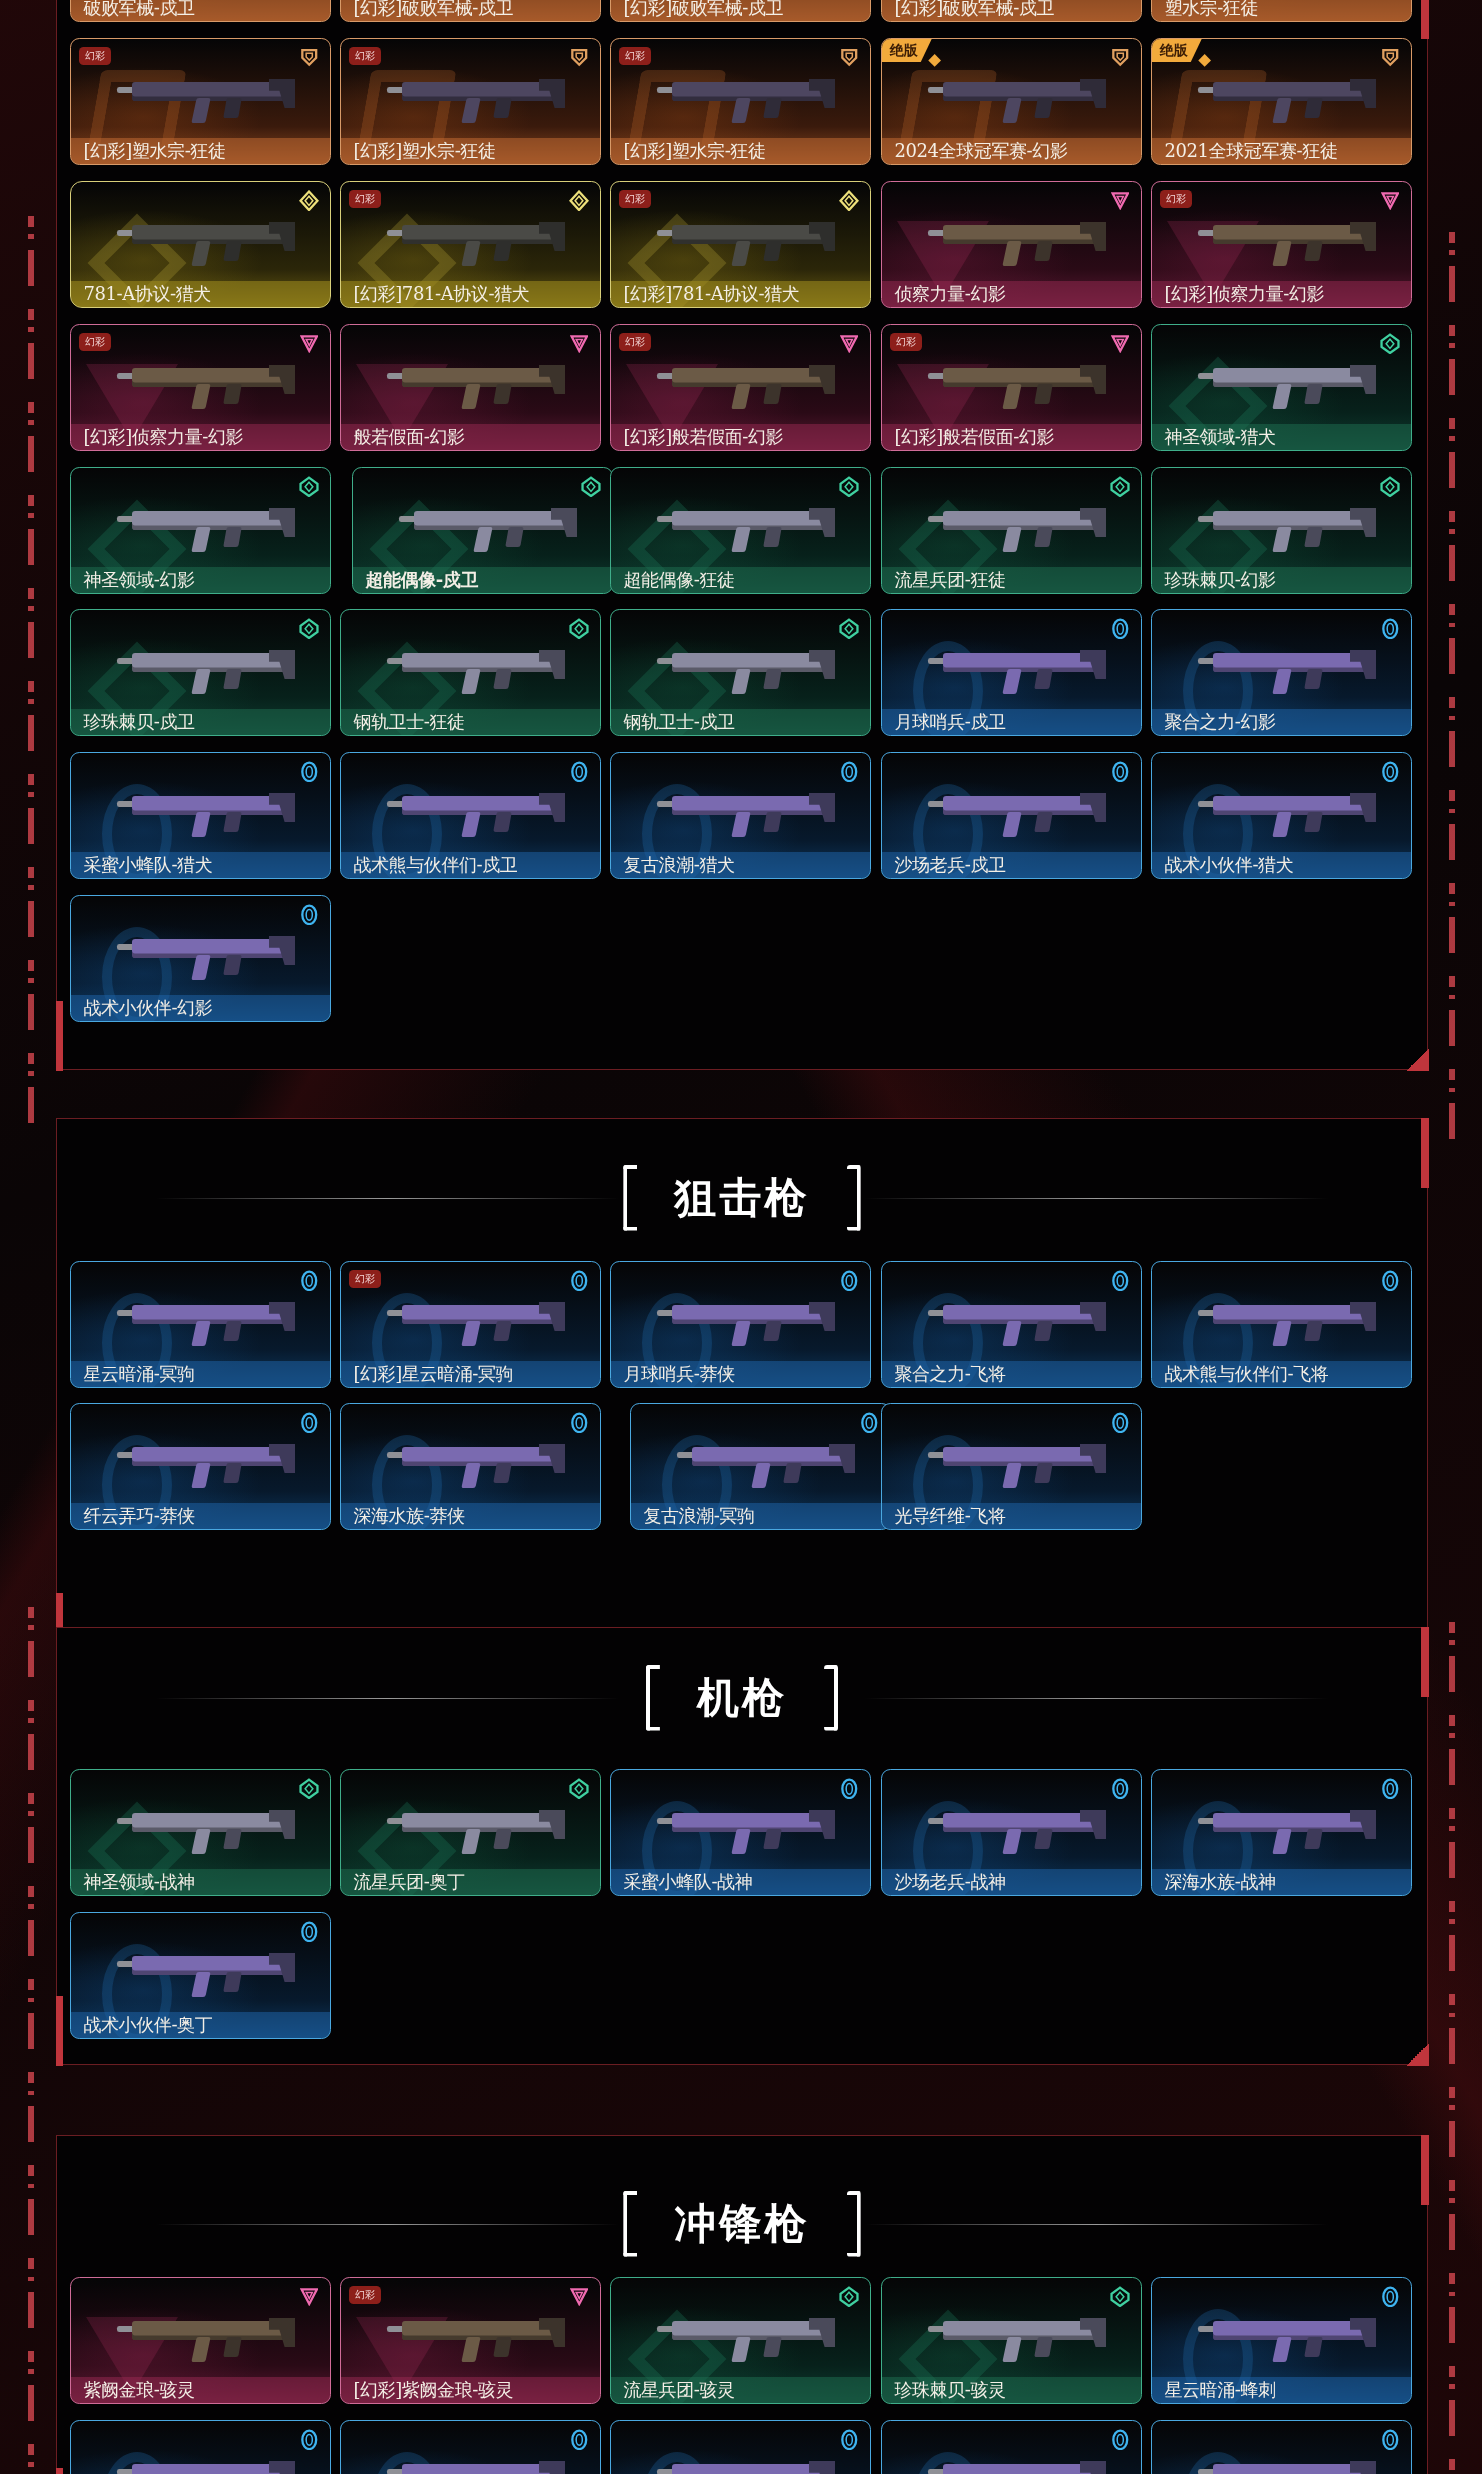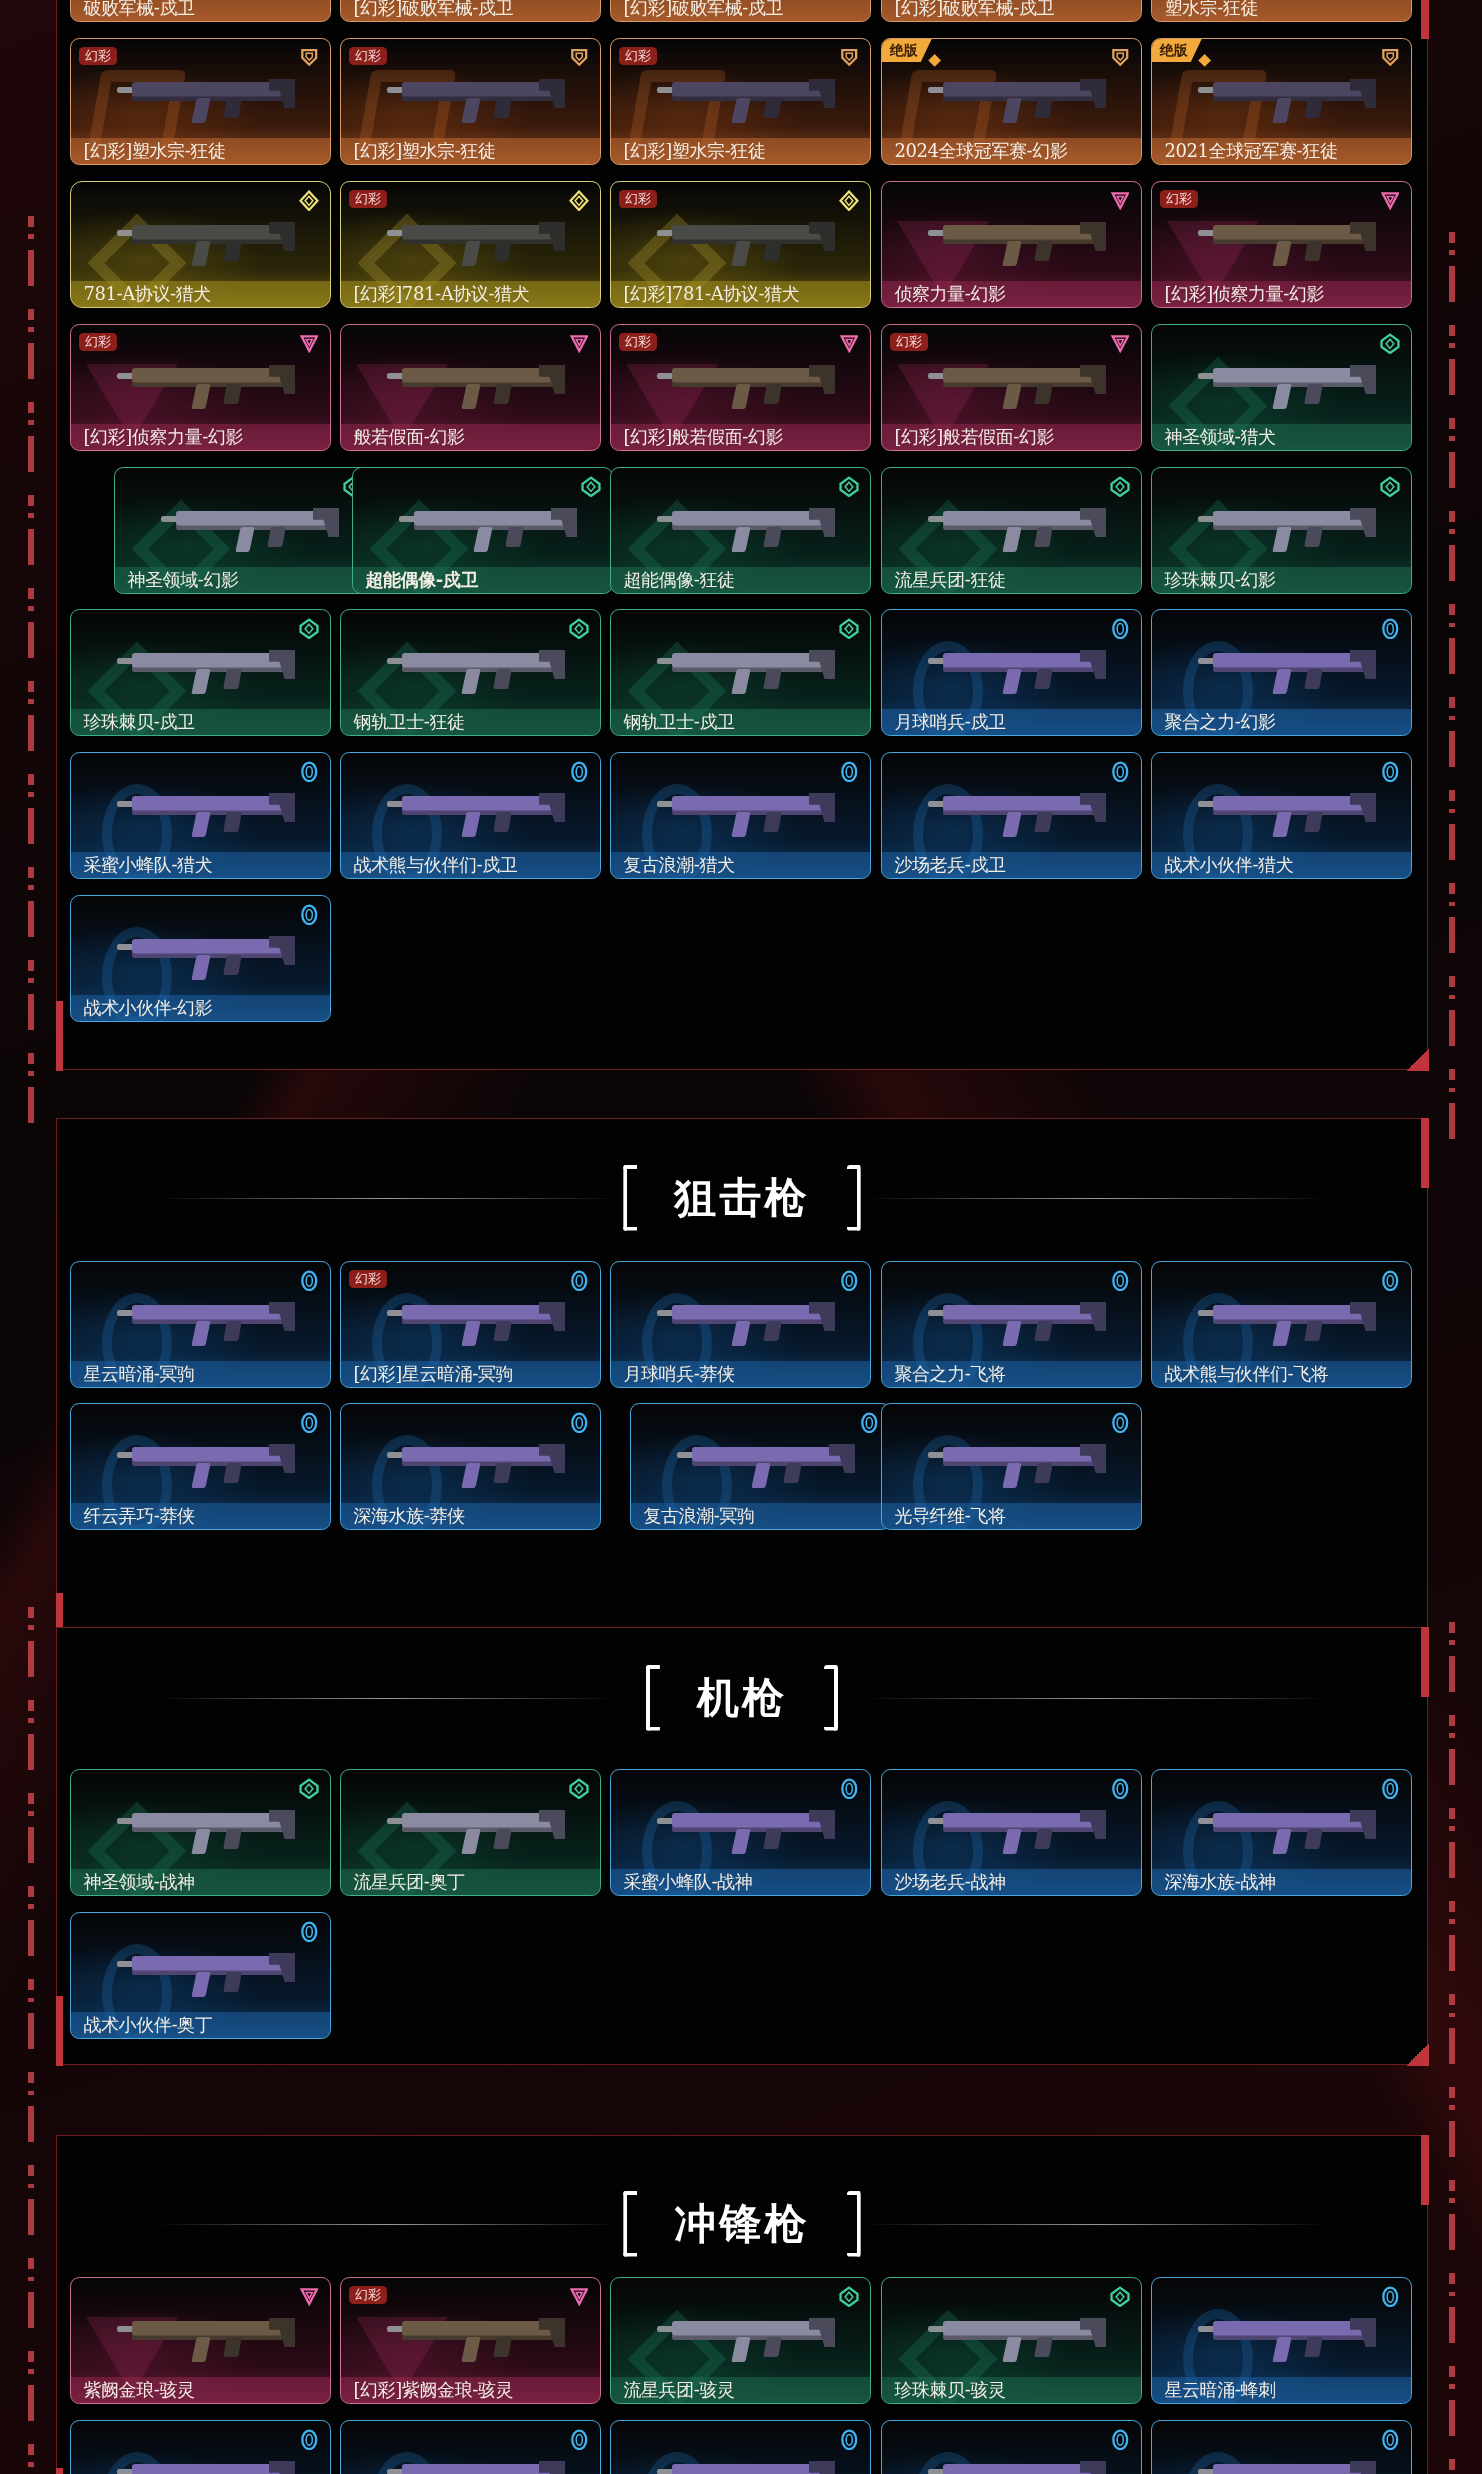--- a/index.html
+++ b/index.html
@@ -109,21 +109,21 @@
   }
   .card .name {
     position: absolute; left: 12.4px; bottom: 1.5px;
     font-size: 18px; color: #f4efe6; white-space: nowrap;
     font-family: "DejaVu Serif", serif;
     letter-spacing: -0.4px;
   }
   .card .badge-hc {
     position: absolute; left: 7.7px; top: 7.7px; height: 18.5px; padding: 0 6.2px;
     background: #8d1f1a; border-radius: 4.6px;
-    font-size: 13px; line-height: 18.5px; color: #f6dada;
+    font-size: 10px; line-height: 18.5px; color: #f6dada;
   }
   .card .badge-jb {
     position: absolute; left: 0; top: 0; height: 23px; padding: 0 14px 0 7.7px;
     background: #f2aa3c; color: #3b1d05; font-size: 14px; line-height: 23px; font-weight: bold;
     clip-path: polygon(0 0,100% 0,78% 100%,0 100%);
   }
   .card .badge-jb-dot {
     position: absolute; left: 48px; top: 17px; width: 9.3px; height: 9.3px; background: #f2aa3c; transform: rotate(45deg);
   }
   .card .tier {
@@ -483,21 +483,21 @@
       </div>
       <div class="label-bar"></div>
       <div class="name">神圣领域-猎犬</div>
       <div class="tier">
         <svg width="20" height="21.6" viewBox="0 0 26 28">
           <path d="M13 2 L24 10 L24 18 L13 26 L2 18 L2 10 Z" fill="none" stroke="#3fd0a0" stroke-width="3"></path>
           <path d="M13 8 L18 14 L13 20 L8 14 Z" fill="none" stroke="#3fd0a0" stroke-width="2"></path>
         </svg>
       </div>
     </div>
-    <div class="card t-green" style="left: 70px; top: 467px; margin-left: 44px;">
+    <div class="card t-green" style="left: 70px; top: 467px;">
       <div class="bg-mark"></div>
       <div class="weapon">
         <div class="barrel"></div>
         <div class="body"></div>
         <div class="grip"></div>
         <div class="mag"></div>
         <div class="stock"></div>
       </div>
       <div class="label-bar"></div>
       <div class="name">神圣领域-幻影</div>

